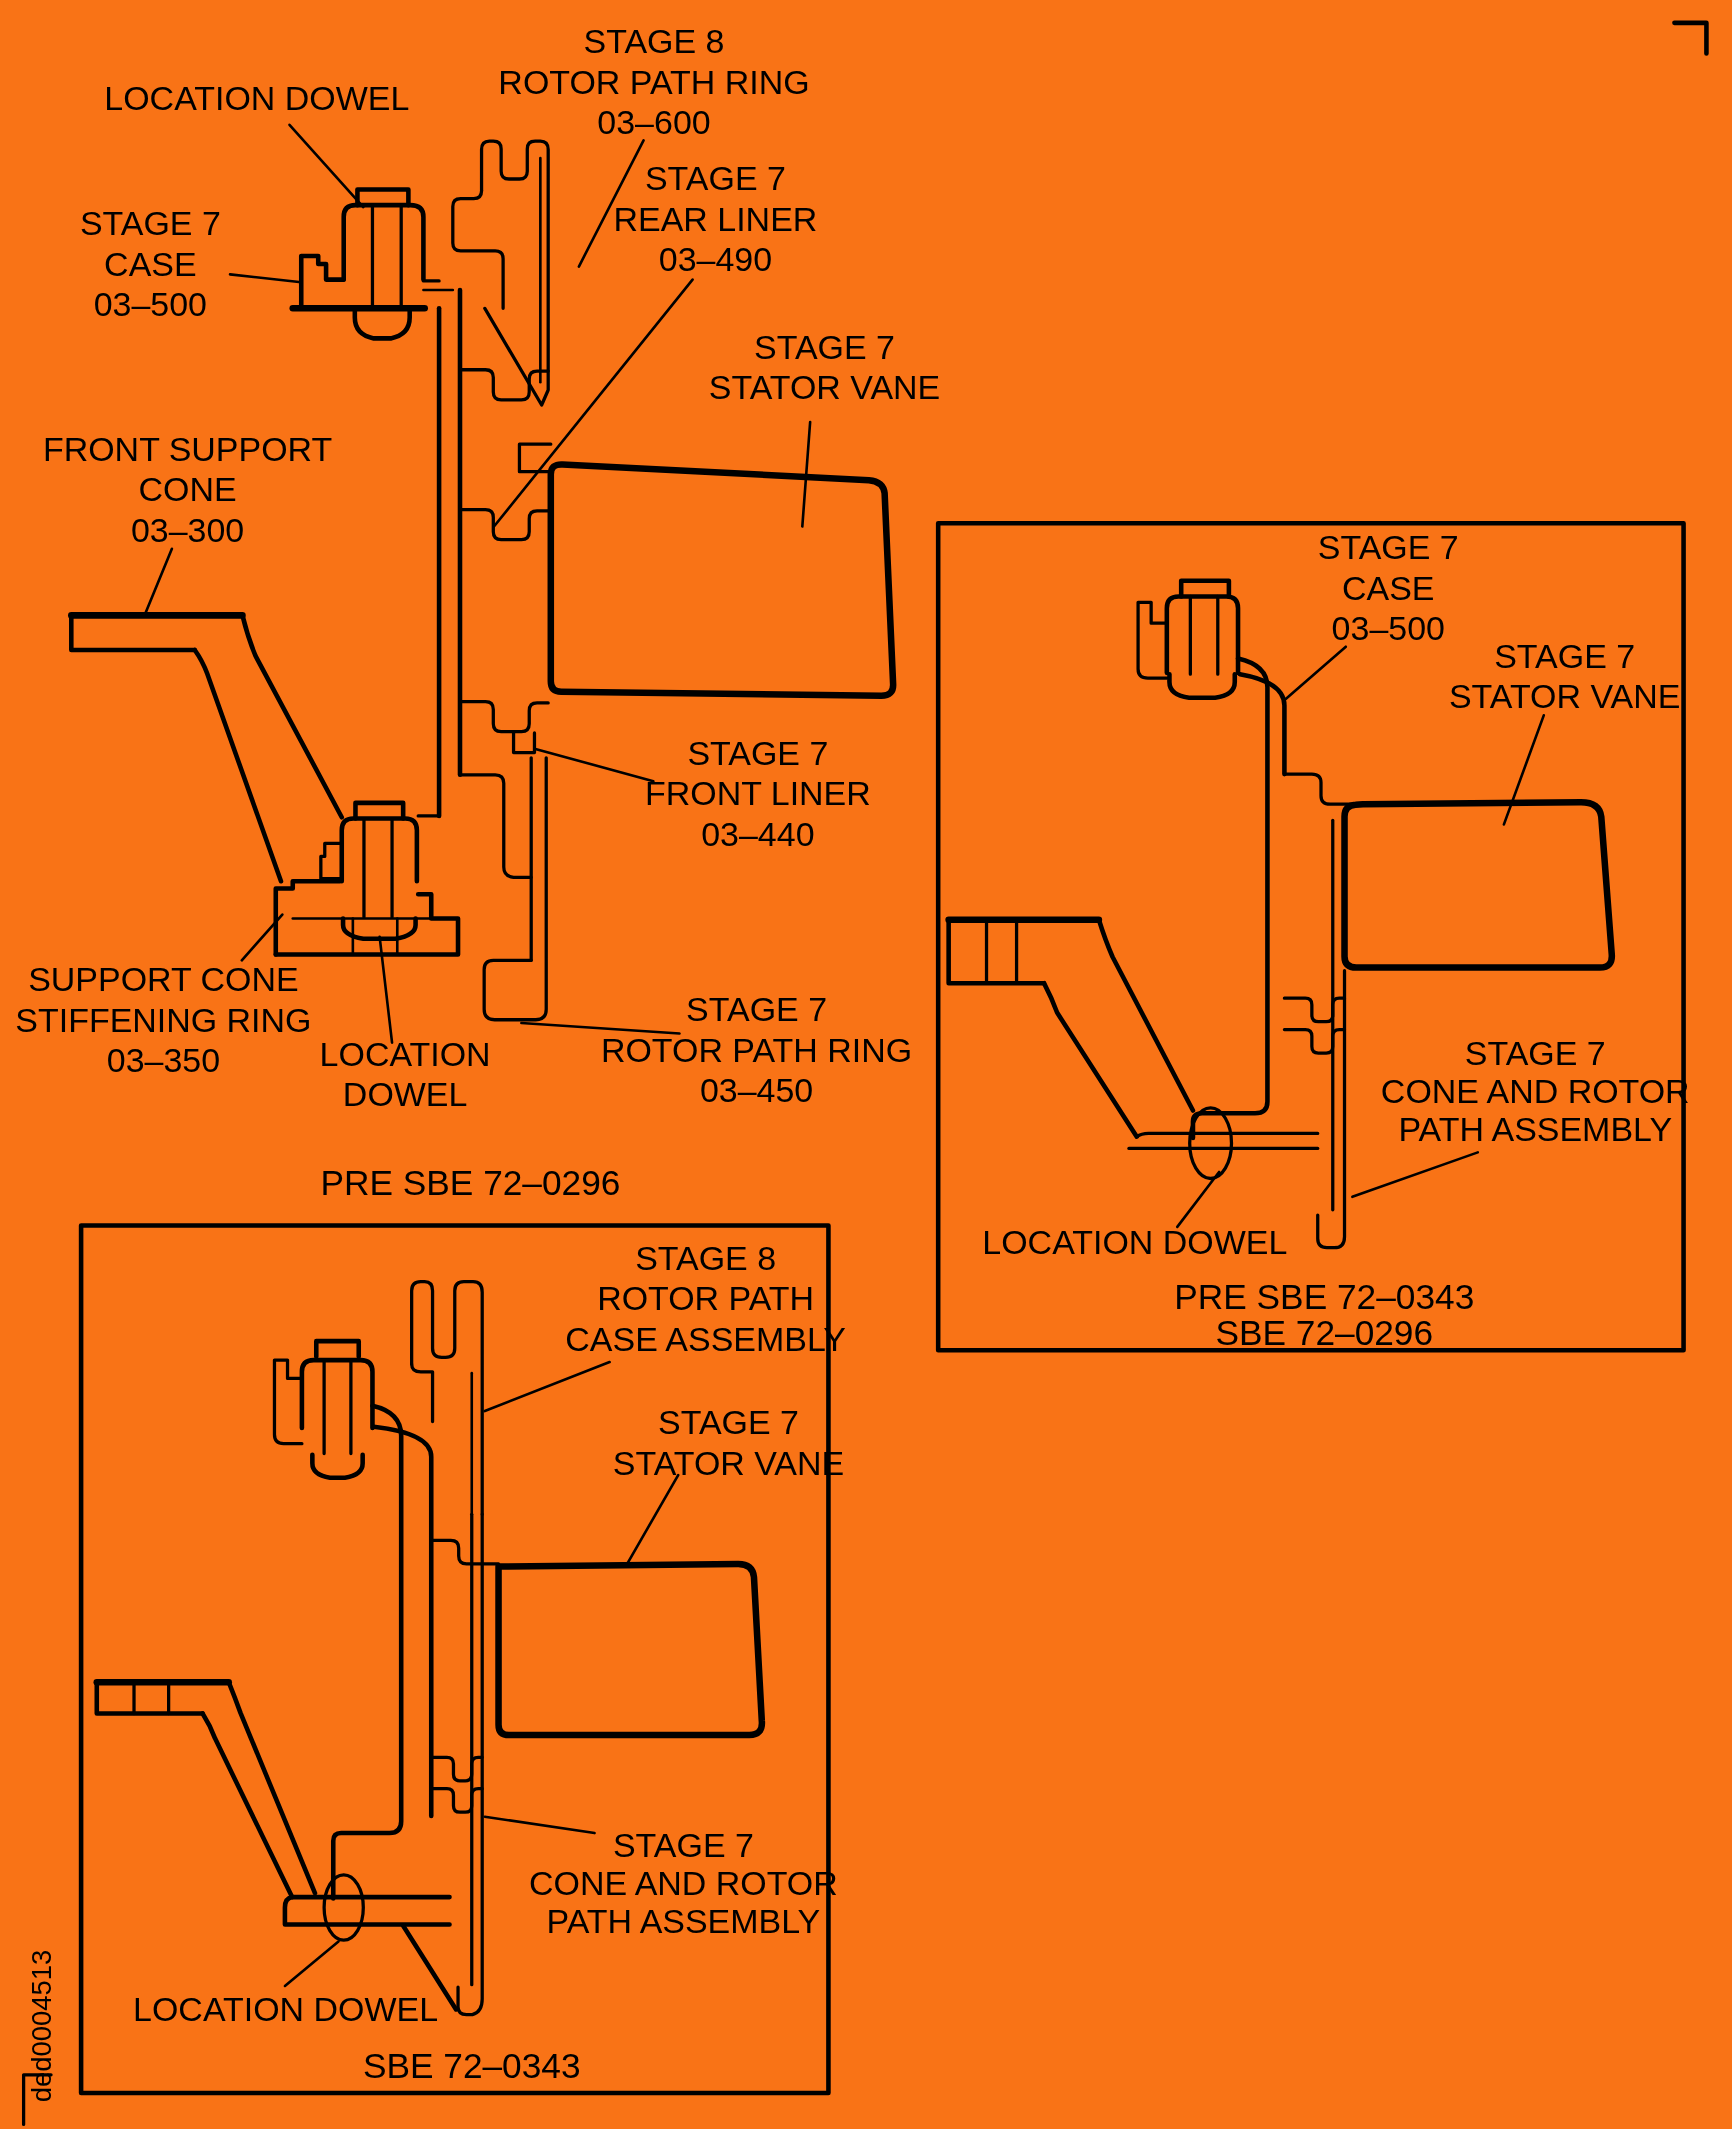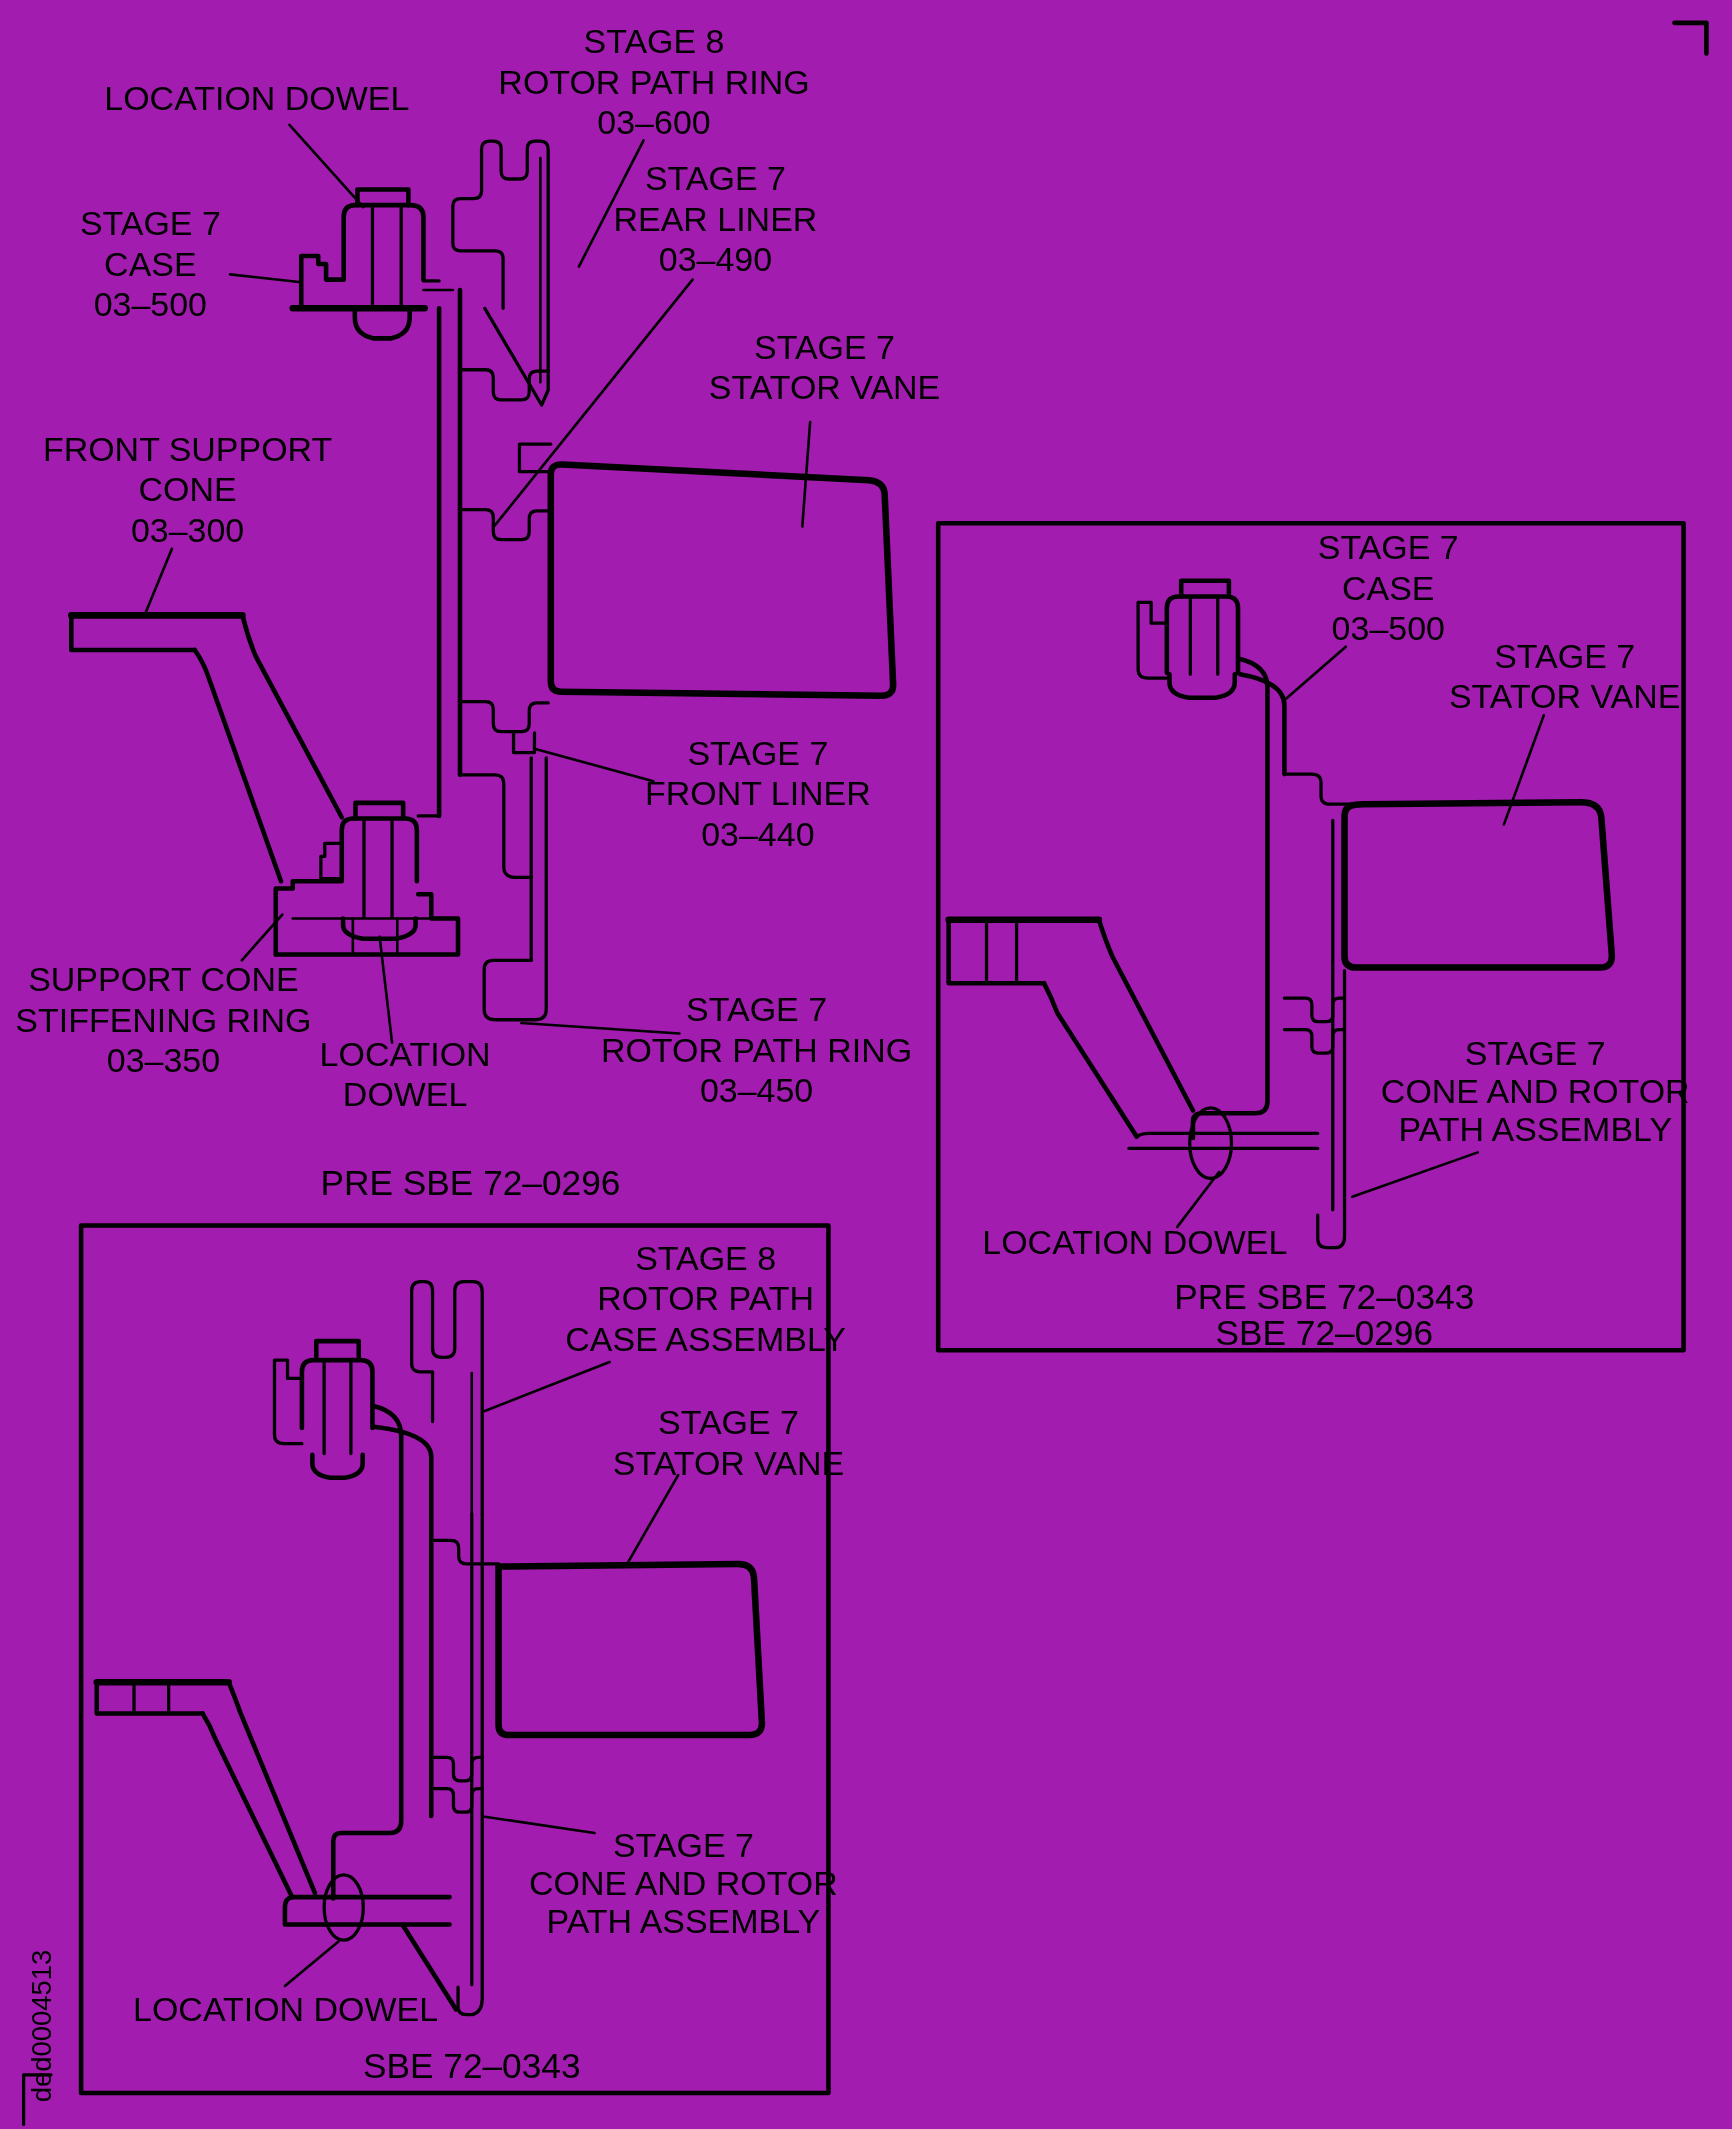--- a/index.html
+++ b/index.html
@@ -1,16 +1,16 @@
 <!DOCTYPE html>
 <html style="font-size:10.5px"><head>
 <meta charset="utf-8">
 <style>
   html,body{margin:0;padding:0;background:#ffffff;}
-  #page{position:relative;width:1732px;height:2129px;background:#a21caf;overflow:hidden;}
+  #page{position:relative;width:1732px;height:2129px;background:#f97316;overflow:hidden;}
   svg{display:block;}
   .ln4{fill:none;stroke:#000;stroke-width:4;stroke-linecap:round;stroke-linejoin:round;}
   .ln5{fill:none;stroke:#000;stroke-width:5;stroke-linecap:round;stroke-linejoin:round;}
   .ln7{fill:none;stroke:#000;stroke-width:7;stroke-linecap:round;stroke-linejoin:round;}
   .ln9{fill:none;stroke:#000;stroke-width:10;stroke-linecap:round;stroke-linejoin:round;}
   .lbl{font-family:"Liberation Sans",sans-serif;font-size:52px;fill:#000;}
   .cap{font-family:"Liberation Sans",sans-serif;font-size:54px;fill:#000;}
   .fig{font-family:"Liberation Sans",sans-serif;font-size:42px;fill:#000;}
   text{dominant-baseline:central;}
 </style>

